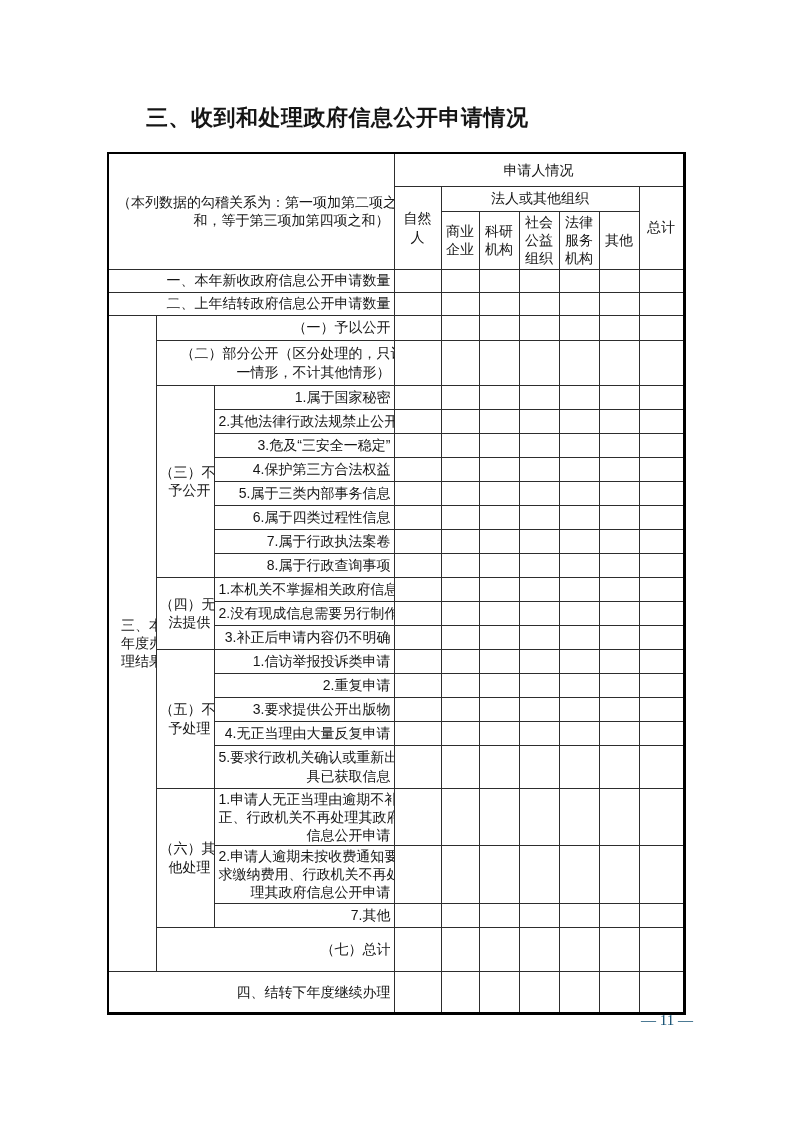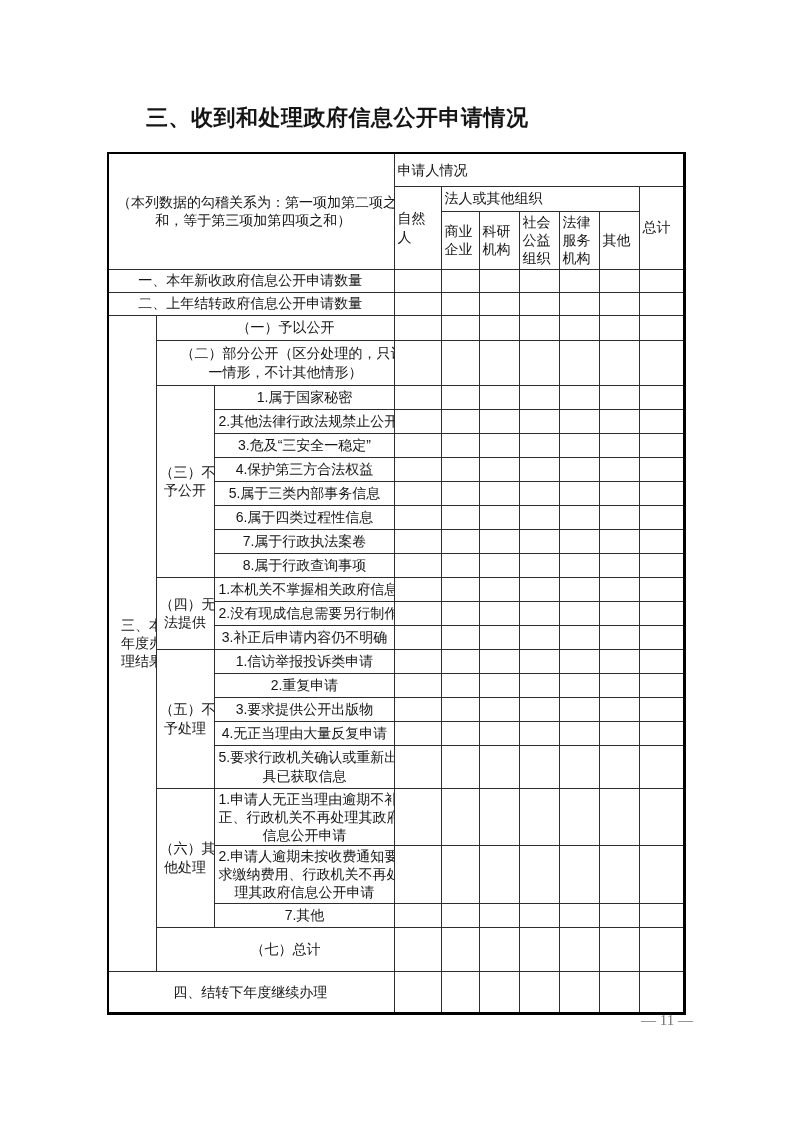--- a/index.html
+++ b/index.html
@@ -26,22 +26,22 @@
     border-right-width:3px; border-bottom-width:3px;
   }
   td {
     border:1px solid #2d2d2d;
     font-size:14px; line-height:1.3;
     padding:1px 3px;
     white-space:pre;
     overflow:hidden;
     vertical-align:middle;
   }
-  td.ctr { }
-  td.lbl { text-align:center; }
+  td.ctr { text-align:center; }
+  td.lbl { text-align:right; }
   td.pad5 { padding-left:1px; }
   td.pad8 { padding-left:24px;margin-top:25px; }
   td.note { padding-left:8px; padding-right:4px; }
   td.secA { padding-left:12px; }
   td.item { padding-left:4px; }
   td.dc { padding:0; }
 
   tr.hH1 { height:33px; }
   tr.hH2 { height:25px; }
   tr.hH3 { height:58px; }
@@ -50,21 +50,21 @@
   tr.hC  { height:45px; }
   tr.hD  { height:24px; }
   tr.hE  { height:43px; }
   tr.hF  { height:54px; }
   tr.hG  { height:44px; }
   tr.hH  { height:42px;margin-top:45px; }
 
   .page-number {
     position:absolute; left:641px; top:1012px;
     font-family:"Liberation Serif", serif;
-    font-size:15px; color:#737373;
+    font-size:15px; color:#0c4a6e;
     white-space:pre;
   }
 </style>
 </head>
 <body>
 
 <div class="page">
 
   <div class="title">三、收到和处理政府信息公开申请情况</div>
 

